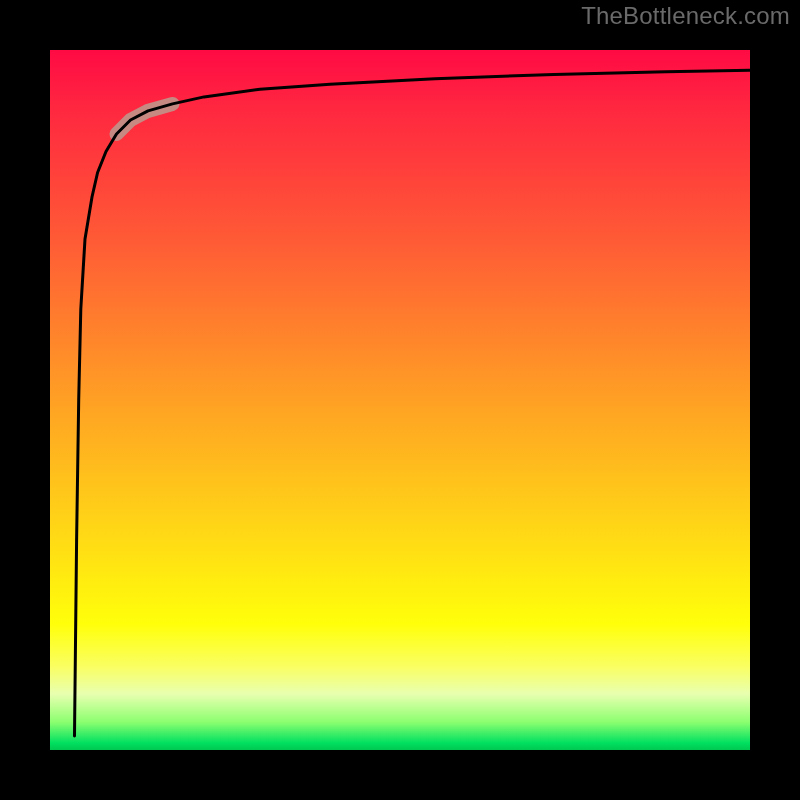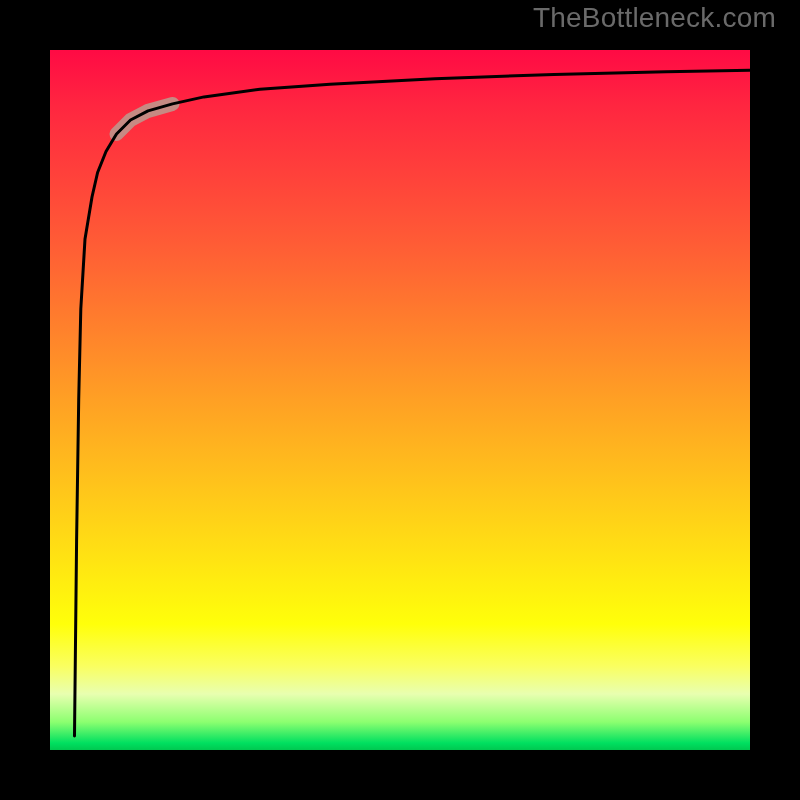--- a/index.html
+++ b/index.html
@@ -53,23 +53,23 @@
     position: absolute;
     left: 50px;
     top: 50px;
     width: 700px;
     height: 700px;
     z-index: 2;
   }
   .watermark {
     position: absolute;
     top: 2px;
-    right: 24px;
+    right: 10px;
     color: #6a6a6a;
-    font-size: 28px;
+    font-size: 24px;
     font-weight: 400;
     letter-spacing: 0.2px;
     z-index: 4;
     pointer-events: none;
   }
 </style>
 </head>
 <body>
 
 <div class="frame">

